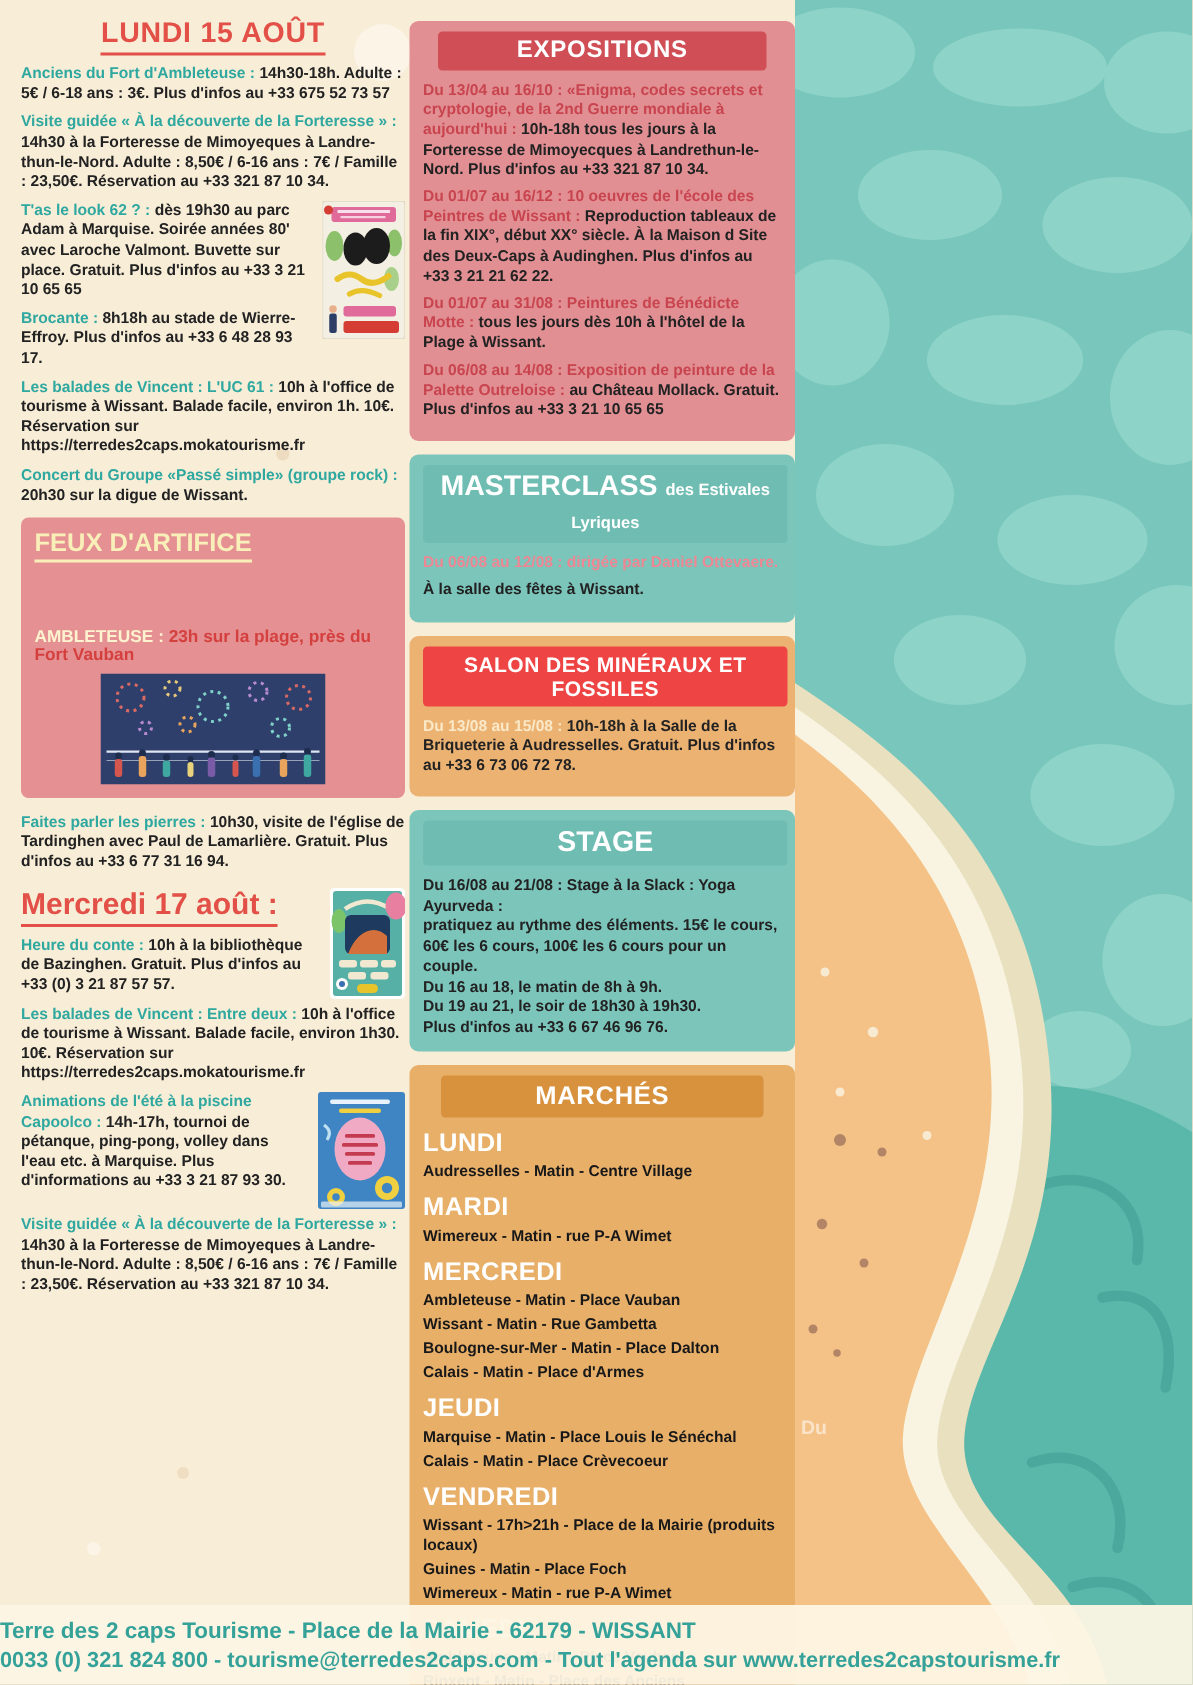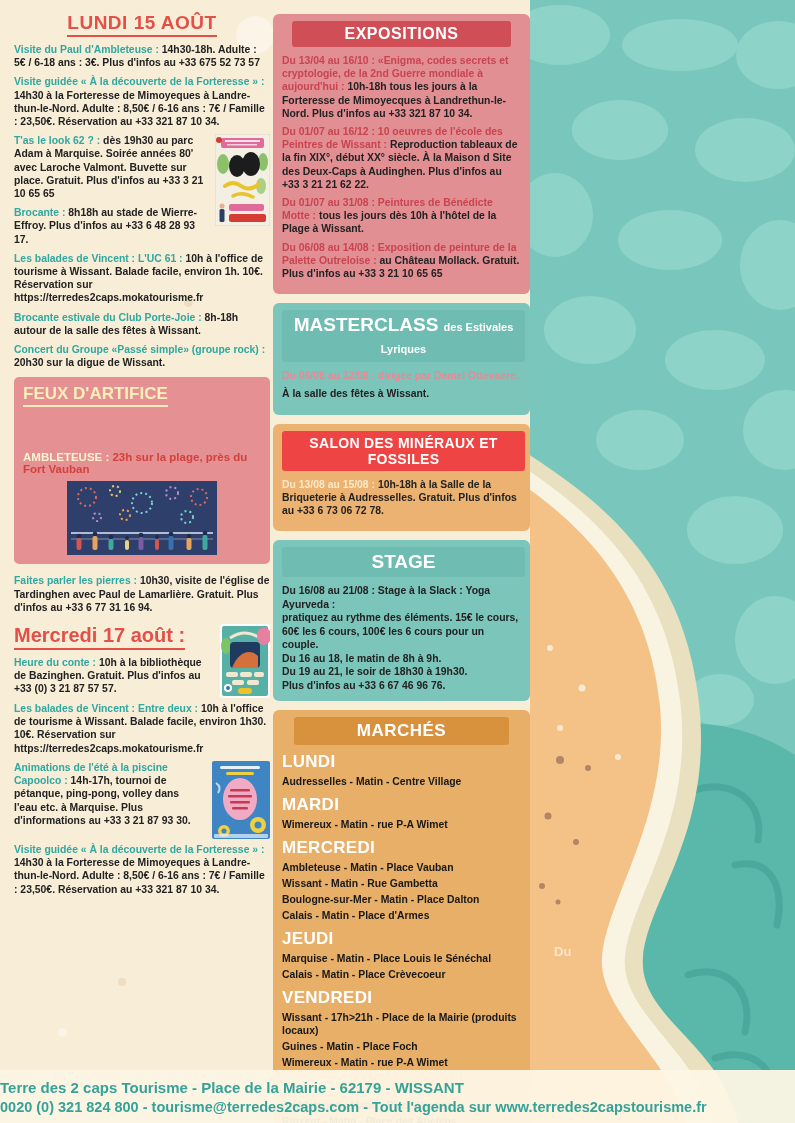--- a/index.html
+++ b/index.html
@@ -1,21 +1,21 @@
 <!DOCTYPE html>
 <html><head>
 <meta charset="utf-8">
 <style>
   html,body{margin:0;padding:0;background:#d8d2c2;}
   #page{position:relative;width:795px;height:1123px;background:#f8edd7;overflow:hidden;
         font-family:"Liberation Sans",sans-serif;}
   
   .beach{position:absolute;top:0;right:0;}
   .fd{position:absolute;border-radius:50%;}
-  .sand-label{position:absolute;left:554px;top:944px;color:rgba(255,255,255,.55);
+  .sand-label{position:absolute;left:534px;top:944px;color:rgba(255,255,255,.55);
               font-weight:bold;font-size:13px;}
   
   .col-left{position:absolute;left:14px;top:10px;width:256px;}
   .col-right{position:absolute;left:273px;top:14px;width:257px;}
   
   .day-head{color:#e25048;font-weight:bold;margin:2px 0 6px;}
   .day-head.center{text-align:center;font-size:19px;letter-spacing:.5px;}
   .day-head.sub{font-size:20px;margin-top:10px;}
   .u{display:inline-block;border-bottom:2.5px solid currentColor;padding-bottom:1px;}
   .event{font-size:10.4px;font-weight:bold;color:#222;line-height:1.27;margin:0 0 6px;}
@@ -122,21 +122,21 @@
 
   <div class="sand-label">Du</div>
 
   <div class="col-left">
 
     <div class="day-head center">
       <span class="u">LUNDI 15 AOÛT</span>
     </div>
 
     <div class="event">
-      <span class="t">Visite du Paul d'Ambleteuse :</span>
+      <span class="t">Anciens du Fort d'Ambleteuse :</span>
       <span>14h30-18h. Adulte : 5€ / 6-18 ans : 3€. Plus d'infos au +33 675 52 73 57</span>
     </div>
 
     <div class="event">
       <span class="t">Visite guidée « À la découverte de la Forteresse » :</span>
       <span>14h30 à la Forteresse de Mimoyeques à Landre-thun-le-Nord. Adulte : 8,50€ / 6-16 ans : 7€ / Famille : 23,50€. Réservation au +33 321 87 10 34.</span>
     </div>
 
     <div class="grp">
       <span class="poster">
@@ -168,24 +168,20 @@
         <span>8h18h au stade de Wierre-Effroy. Plus d'infos au +33 6 48 28 93 17.</span>
       </div>
     </div>
 
     <div class="event">
       <span class="t">Les balades de Vincent : L'UC 61 :</span>
       <span>10h à l'office de tourisme à Wissant. Balade facile, environ 1h. 10€. Réservation sur</span>
       <span class="link">https://terredes2caps.mokatourisme.fr</span>
     </div>
 
-    <div class="event">
-      <span class="t">Brocante estivale du Club Porte-Joie :</span>
-      <span>8h-18h autour de la salle des fêtes à Wissant.</span>
-    </div>
 
     <div class="event">
       <span class="t">Concert du Groupe «Passé simple» (groupe rock) :</span>
       <span>20h30 sur la digue de Wissant.</span>
     </div>
 
     <div class="feux">
       <div class="feux-title">
         <span class="u">FEUX D'ARTIFICE</span>
       </div>
@@ -385,21 +381,21 @@
       <div class="mday">SAMEDI</div>
       <div class="mentry">Ambleteuse - Matin - Place Vauban</div>
       <div class="mentry">Rinxent - Matin - Place des Anciens Combattants à Hydrequent</div>
 
     </div>
   </div>
 
   <div class="footer">
     <div class="f1">Terre des 2 caps Tourisme - Place de la Mairie - 62179 - WISSANT</div>
     <div class="f2">
-      <span>0020 (0) 321 824 800</span>
+      <span>0033 (0) 321 824 800</span>
       <span>-</span>
       <span>tourisme@terredes2caps.com</span>
       <span>-  Tout l'agenda sur</span>
       <span>www.terredes2capstourisme.fr</span>
     </div>
   </div>
 
 </div>
 
 </body></html>

